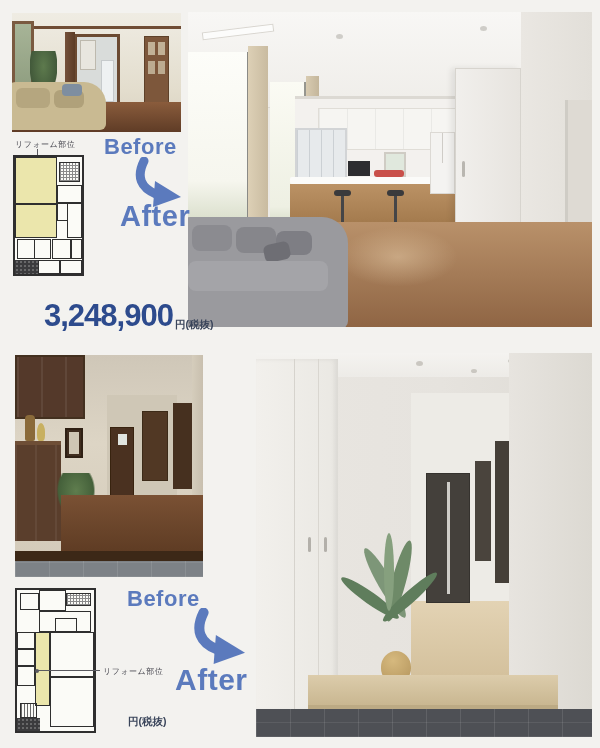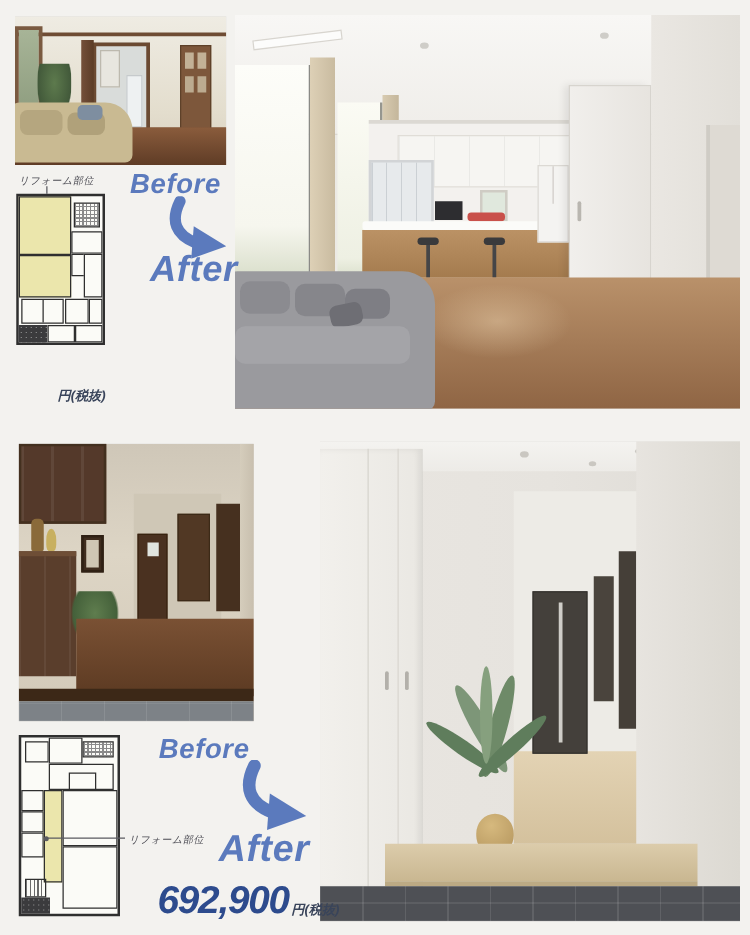--- a/index.html
+++ b/index.html
@@ -1,20 +1,19 @@
 <!DOCTYPE html>
 <html><head>
 <meta charset="utf-8">
 <style>
   html,body { margin:0; padding:0; }
   .page {
     position:relative; width:600px; height:748px;
     background:#f3f2ef; overflow:hidden;
     font-family:"Liberation Sans", sans-serif;
-    font-style:italic;
   }
   .photo { position:absolute; overflow:hidden; background:#ddd; }
   .photo * { position:absolute; box-sizing:border-box; }
 
   
   .blue-label { position:absolute; color:#5b7abd; font-weight:600; letter-spacing:.5px; }
   .before-top  { left:104px; top:134px; font-size:22px; }
   .after-top   { left:120px; top:200px; font-size:29px; }
   .before-bot  { left:127px; top:586px; font-size:22px; }
   .after-bot   { left:175px; top:663px; font-size:30px; }
@@ -155,20 +154,21 @@
   </div>
 
   <div class="blue-label before-top">Before</div>
   <svg class="arrow-svg" style="left:129px; top:157px;" width="54" height="50" viewBox="0 0 54 50">
     <path d="M15,4 C7,20 12,31 27,37" fill="none" stroke="#5b7abd" stroke-width="9" stroke-linecap="round"></path>
     <polygon points="26,24 52,40 24,50" fill="#5b7abd"></polygon>
   </svg>
   <div class="blue-label after-top">After</div>
 
   <div class="price-row price-top-row">
+    <span class="price-num">3,248,900</span>
     <span class="price-unit">円(税抜)</span>
   </div>
 
   <div class="photo" style="left:15px; top:355px; width:188px; height:222px;">
     <div style="left:0;top:0;width:100%;height:100%;background:linear-gradient(180deg,#cfc7b8 0%,#ddd5c5 40%,#d2c9b8 100%);"></div>
     <div style="left:0;top:0;width:70px;height:64px;background:#54392a;border:2px solid #43301f;background-image:repeating-linear-gradient(90deg, rgba(255,255,255,.07) 0 2px, transparent 2px 24px);"></div>
     <div style="left:50px;top:73px;width:18px;height:30px;background:#3f2c1e;border:2px solid #2f2014;">
       <div style="left:2px;top:2px;width:10px;height:22px;background:#cfc6b4;"></div>
     </div>
 
@@ -250,17 +250,16 @@
   <div class="plan-label" style="left:103px; top:666px;">リフォーム部位</div>
 
   <div class="blue-label before-bot">Before</div>
   <svg class="arrow-svg" style="left:186px; top:608px;" width="62" height="56" viewBox="0 0 54 50">
     <path d="M15,4 C7,20 12,31 27,37" fill="none" stroke="#5b7abd" stroke-width="9" stroke-linecap="round"></path>
     <polygon points="26,24 52,40 24,50" fill="#5b7abd"></polygon>
   </svg>
   <div class="blue-label after-bot">After</div>
 
   <div class="price-row price-bot-row">
-    <span class="price-num">692,900</span>
     <span class="price-unit">円(税抜)</span>
   </div>
 
 </div>
 
 </body></html>

